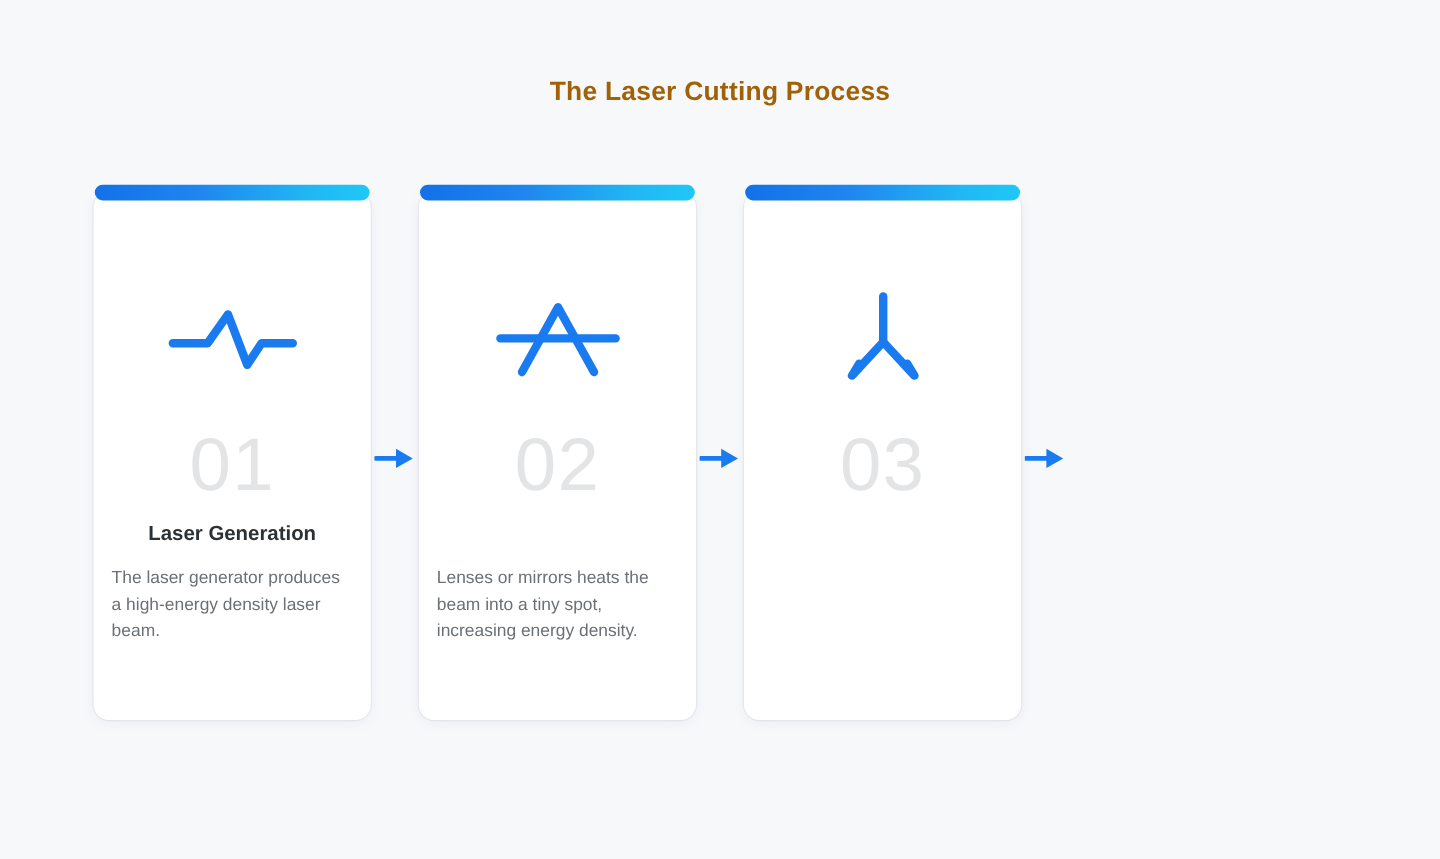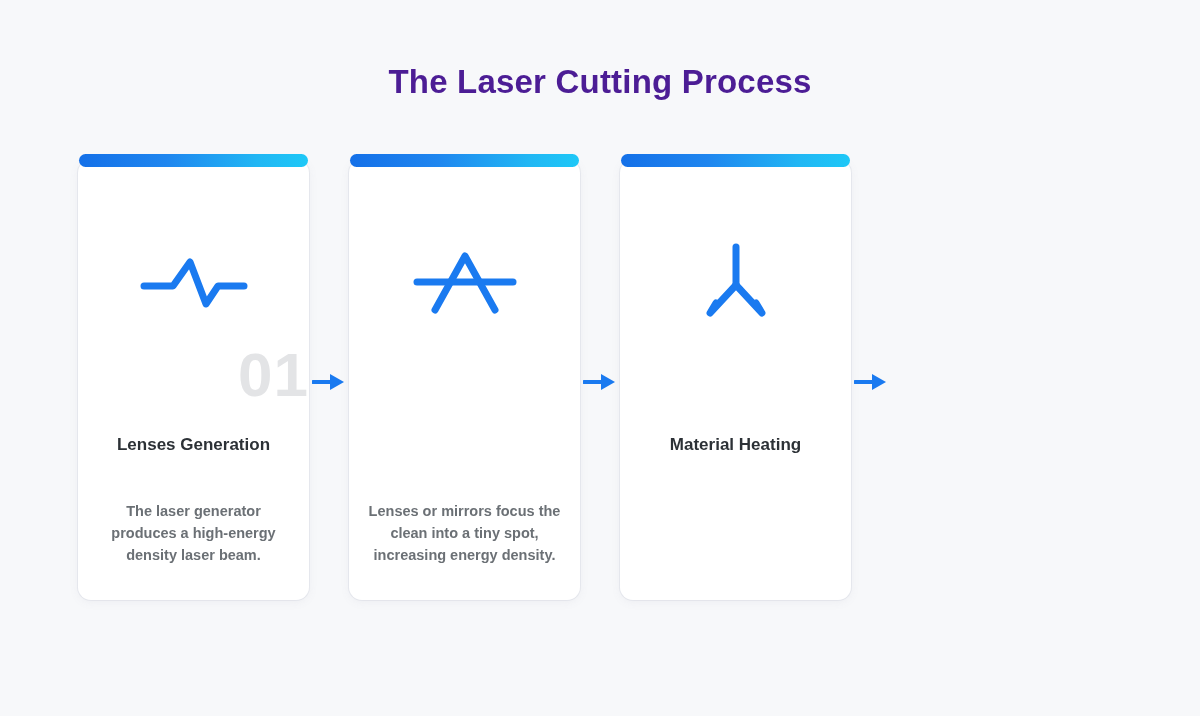--- a/index.html
+++ b/index.html
@@ -24,23 +24,23 @@
     position: relative;
   }
 
   
   .page-title {
     position: absolute;
     top: 63px;
     left: 0;
     width: 1200px;
     text-align: center;
-    font-size: 33px;
+    font-size: 22px;
     font-weight: bold;
-    color: #4c1d95;
+    color: #a16207;
     letter-spacing: 0.2px;
   }
 
   
   .cards {
     position: absolute;
     top: 160px;
     left: 78px;
     width: 1045px;
     height: 440px;
@@ -85,54 +85,52 @@
     display: flex;
     align-items: center;
     justify-content: center;
   }
 
   .icon-wrap svg { display: block; }
 
   
   .step-number {
     position: absolute;
-    top: 184px;
-    left: 0;
-    width: 231px;
-    text-align: right;
+    top: 197px;
+    left: 0;
+    width: 231px;
+    text-align: center;
     font-size: 62px;
-    font-weight: bold;
+    font-weight: normal;
     color: #e3e4e6;
     letter-spacing: 1px;
     line-height: 62px;
   }
 
   
   .card-title {
     position: absolute;
     top: 275px;
     left: 0;
     width: 231px;
     text-align: center;
     font-size: 17px;
     font-weight: bold;
     color: #2c3136;
   }
 
   
   .card-desc {
     position: absolute;
-    top: 340px;
+    top: 311px;
     left: 15px;
     width: 201px;
-    text-align: center;
     font-size: 14.5px;
     line-height: 22px;
     color: #6b7075;
-    font-weight: bold;
   }
 
   
   .arrow-slot {
     position: relative;
     width: 40px;
     flex: 0 0 40px;
     height: 440px;
   }
 
@@ -158,21 +156,21 @@
         <div class="card-topbar"></div>
 
         <div class="icon-wrap">
           <svg width="108" height="62" viewBox="0 0 108 62" fill="none">
             <path d="M4 34 H33 L50 10 L66 52 L78 34 H104" stroke="#1a7af0" stroke-width="7" stroke-linecap="round" stroke-linejoin="round"></path>
           </svg>
         </div>
 
         <div class="step-number">01</div>
 
-        <div class="card-title">Lenses Generation</div>
+        <div class="card-title">Laser Generation</div>
 
         <div class="card-desc">The laser generator produces a high-energy density laser beam.</div>
       </div>
     </div>
 
     <div class="arrow-slot">
       <div class="arrow">
         <svg width="34" height="20" viewBox="0 0 34 20" fill="none">
           <path d="M1 10 H21" stroke="#1a7af0" stroke-width="4" stroke-linecap="round"></path>
           <path d="M18 2 L32 10 L18 18 Z" fill="#1a7af0"></path>
@@ -184,23 +182,24 @@
       <div class="card">
         <div class="card-topbar"></div>
 
         <div class="icon-wrap">
           <svg width="104" height="66" viewBox="0 0 104 66" fill="none">
             <path d="M22 60 L52 6 L82 60" stroke="#1a7af0" stroke-width="7" stroke-linecap="round" stroke-linejoin="round"></path>
             <path d="M4 32 H100" stroke="#1a7af0" stroke-width="7" stroke-linecap="round"></path>
           </svg>
         </div>
 
-
-
-        <div class="card-desc">Lenses or mirrors focus the clean into a tiny spot, increasing energy density.</div>
+        <div class="step-number">02</div>
+
+
+        <div class="card-desc">Lenses or mirrors heats the beam into a tiny spot, increasing energy density.</div>
       </div>
     </div>
 
     <div class="arrow-slot">
       <div class="arrow">
         <svg width="34" height="20" viewBox="0 0 34 20" fill="none">
           <path d="M1 10 H21" stroke="#1a7af0" stroke-width="4" stroke-linecap="round"></path>
           <path d="M18 2 L32 10 L18 18 Z" fill="#1a7af0"></path>
         </svg>
       </div>
@@ -211,22 +210,22 @@
         <div class="card-topbar"></div>
 
         <div class="icon-wrap">
           <svg width="76" height="80" viewBox="0 0 76 80" fill="none" stroke="#1a7af0" stroke-width="7" stroke-linecap="round" stroke-linejoin="round">
             <path d="M38 4 V42"></path>
             <path d="M38 42 L12 70 L18 60"></path>
             <path d="M38 42 L64 70 L58 60"></path>
           </svg>
         </div>
 
-
-        <div class="card-title">Material Heating</div>
+        <div class="step-number">03</div>
+
 
       </div>
     </div>
 
     <div class="arrow-slot">
       <div class="arrow">
         <svg width="34" height="20" viewBox="0 0 34 20" fill="none">
           <path d="M1 10 H21" stroke="#1a7af0" stroke-width="4" stroke-linecap="round"></path>
           <path d="M18 2 L32 10 L18 18 Z" fill="#1a7af0"></path>
         </svg>

